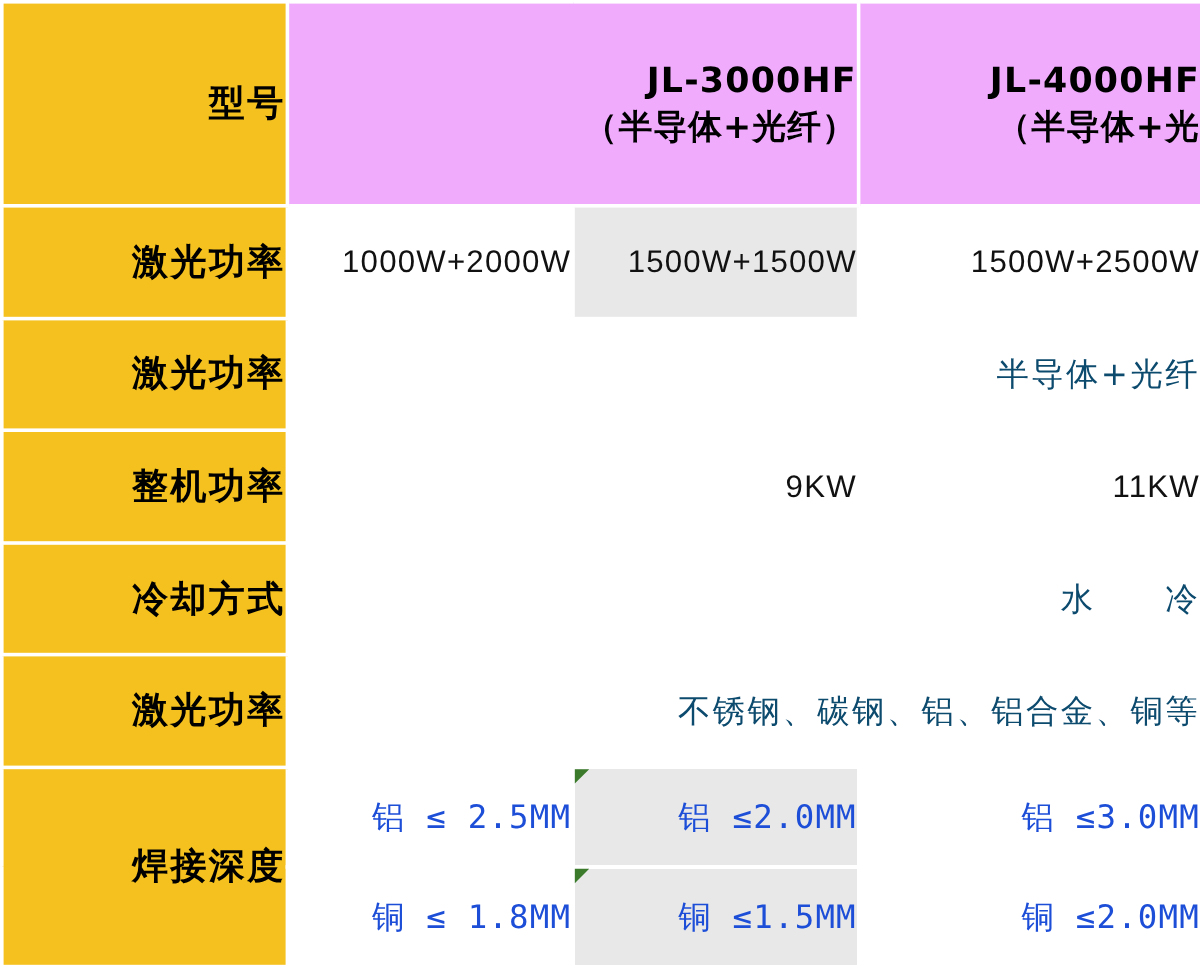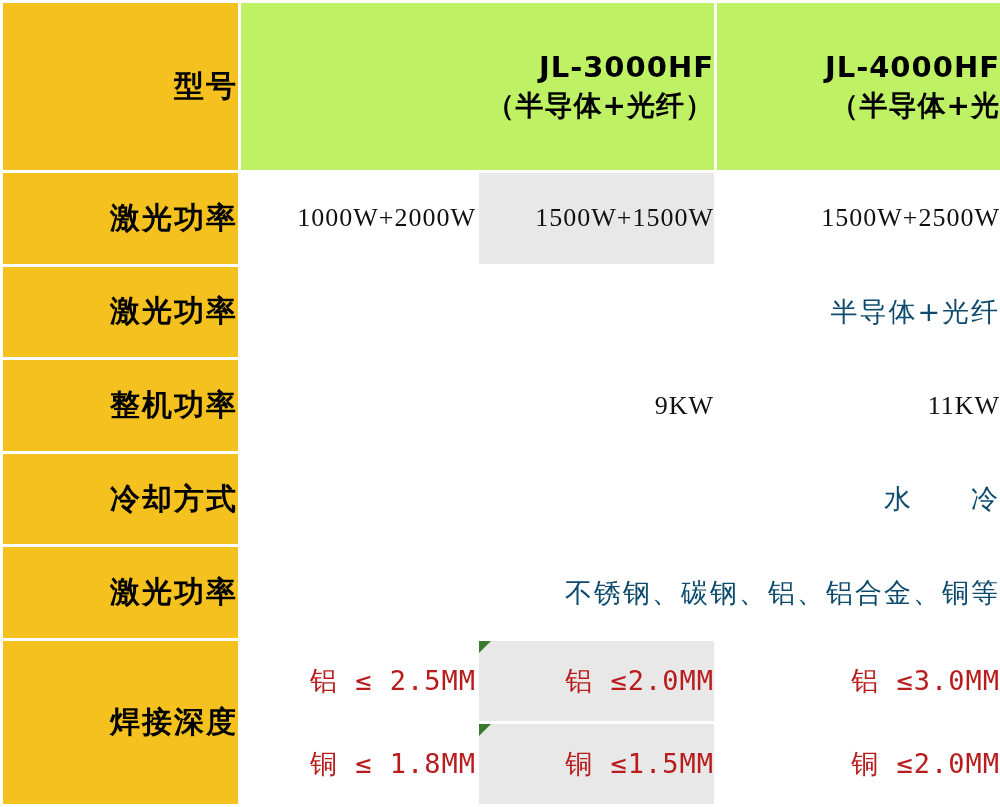--- a/index.html
+++ b/index.html
@@ -29,51 +29,51 @@
   
   td.label {
     background: #f5c11e;
     font-weight: bold;
     font-size: 30px;
     color: #000000;
     letter-spacing: 2px;
   }
   
   td.head {
-    background: #bef264;
+    background: #f0abfc;
     font-weight: bold;
     font-size: 29px;
     color: #000000;
     line-height: 1.35;
     letter-spacing: 1px;
   }
   td.head .sub {
     font-size: 28px;
     font-weight: bold;
     display: block;
   }
   
   td.val {
     font-size: 26px;
     color: #111111;
     letter-spacing: 1px;
-    font-family: Liberation Serif, serif;
+    font-family: Liberation Sans, sans-serif;
   }
   td.val-cn {
     font-size: 27px;
     color: #0c4a6e;
     letter-spacing: 2px;
     font-family: "DejaVu Sans", "Liberation Sans", sans-serif;
   }
   td.shaded {
     background: #e8e8e8;
   }
   td.depth {
     font-size: 27px;
-    color: #b91c1c;
+    color: #1d4ed8;
     letter-spacing: 1px;
     font-family: "DejaVu Sans Mono", "Liberation Mono", monospace;
   }
   .corner-mark {
     position: relative;
   }
   .corner-mark::before {
     content: "";
     position: absolute;
     left: 0;

